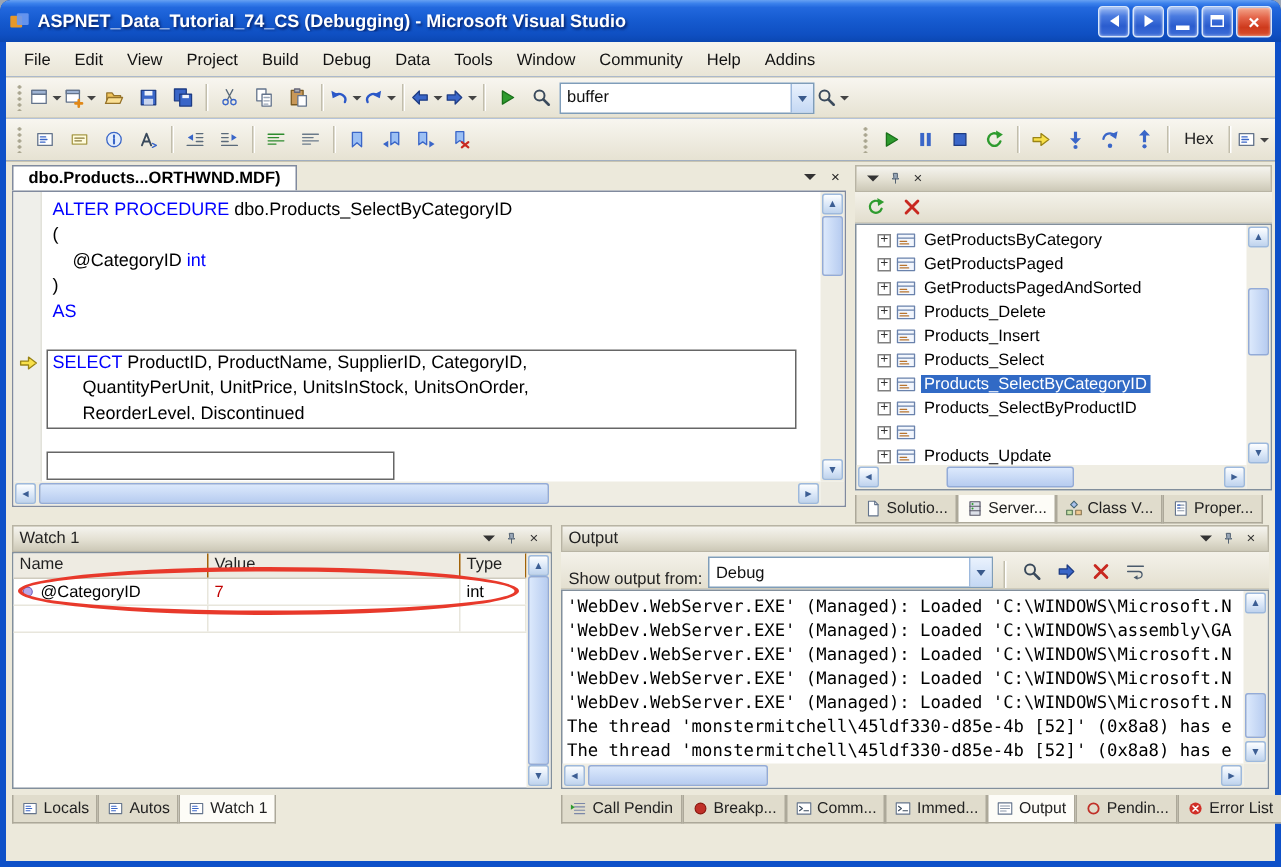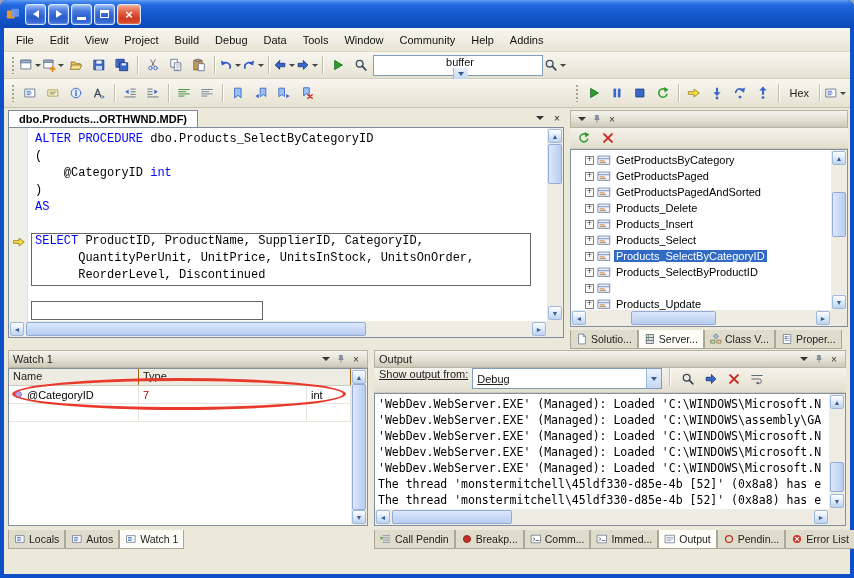--- a/index.html
+++ b/index.html
@@ -36,21 +36,21 @@
   .cbtn::after{content:'';border:3px solid transparent;border-top:4px solid #3A5A8C;margin-top:4px;}
   .clientbg{position:absolute;left:4px;top:108px;width:846px;height:466px;background:#ECE9DB;}
   
   .ed-tabstrip{position:absolute;left:8px;top:110px;width:556px;height:17px;display:flex;align-items:flex-end;}
   .ed-tab{background:#fff;border:1px solid #808A9E;border-bottom:none;font-size:11px;font-weight:bold;padding:1px 10px;height:17px;display:flex;align-items:center;color:#000;}
   .ed-strip-btns{margin-left:auto;display:flex;gap:3px;align-items:center;padding-bottom:2px;}
   .mini-btn{width:14px;height:14px;display:flex;align-items:center;justify-content:center;font-size:10px;color:#222;}
   .tri-d{width:0;height:0;border-left:4px solid transparent;border-right:4px solid transparent;border-top:4px solid #333;}
   .ed-box{position:absolute;left:8px;top:127px;width:556px;height:211px;background:#fff;border:1px solid #808A9E;}
   .ed-margin{position:absolute;left:0;top:0;width:19px;height:193px;background:#EFEFEA;border-right:1px solid #E2E2DA;}
-  .ed-code{position:absolute;left:20px;top:0;width:518px;height:152px;overflow:hidden;font-family:Liberation Mono, monospace;font-size:12px;line-height:17px;padding:3px 0 0 6px;white-space:pre;color:#000;}
+  .ed-code{position:absolute;left:20px;top:0;width:518px;height:152px;overflow:hidden;font-family:Liberation Sans, sans-serif;font-size:12px;line-height:17px;padding:3px 0 0 6px;white-space:pre;color:#000;}
   .cline{height:17px;}
   .kw{color:#0000FF;}
   .stmt-box{position:absolute;border:1px solid #666;pointer-events:none;}
   #stmt-box-1{left:22px;top:105px;width:500px;height:53px;}
   #stmt-box-2{left:22px;top:173px;width:232px;height:19px;}
   #cur-arrow{position:absolute;left:3px;top:107px;width:14px;height:14px;}
   
   .vsb,.hsb{position:absolute;background:#EFEDE3;}
   .sbtn{position:absolute;background:linear-gradient(180deg,#FDFEFF,#D7E5F7 60%,#BFD3ED);border:1px solid #9DB9DD;border-radius:2px;color:#3C5E94;font-size:7px;display:flex;align-items:center;justify-content:center;}
   .vsb .sbtn{left:1px;right:1px;height:14px;}
@@ -87,41 +87,42 @@
   #watch-head{display:flex;height:17px;background:#EEEBE2;border-bottom:1px solid #CFCBBE;font-size:11px;width:342px;}
   .wg-hcell{padding:1px 4px;border-right:1px solid #a16207;color:#222;}
   .wg-row{display:flex;height:18px;font-size:11px;width:342px;border-bottom:1px solid #E8E6DC;color:#000;}
   .wg-cell{padding:1px 4px;border-right:1px solid #E8E6DC;display:flex;align-items:center;gap:3px;overflow:hidden;}
   .wg-cell.val{color:#C00000;}
   .wg-cell .icn svg{width:11px;height:11px;}
   .red-ellipse{position:absolute;left:3px;top:9px;width:334px;height:32px;border:3px solid #E8392B;border-radius:50%;z-index:5;pointer-events:none;}
   #watch-tabs{position:absolute;top:180px;left:0;}
   
   .out{position:absolute;left:374px;top:350px;width:472px;height:200px;}
-  .out-toolbar{position:absolute;top:18px;left:0;width:472px;height:25px;display:flex;align-items:flex-start;gap:4px;padding:0 5px;font-size:11px;background:linear-gradient(180deg,#F4F2EA,#E4E0D0);border-bottom:1px solid #CFCBBB;color:#222;text-decoration:underline;}
+  .out-toolbar{position:absolute;top:18px;left:0;width:472px;height:25px;display:flex;align-items:flex-end;gap:4px;padding:0 5px;font-size:11px;background:linear-gradient(180deg,#F4F2EA,#E4E0D0);border-bottom:1px solid #CFCBBB;color:#222;}
   .out-box{position:absolute;top:43px;left:0;width:472px;height:133px;background:#fff;border:1px solid #828F9C;}
   #output-text{position:absolute;left:0;top:0;width:490px;height:115px;overflow:hidden;font-family:"DejaVu Sans Mono","Liberation Mono",monospace;font-size:11.5px;line-height:16px;padding:2px 0 0 3px;white-space:pre;color:#000;}
   .oline{height:16px;}
   #out-tabs{position:absolute;top:180px;left:0;}
   
   .statusbar{position:absolute;left:4px;top:552px;width:846px;height:22px;background:linear-gradient(180deg,#F2F0E8,#E2DECE);display:flex;align-items:center;font-size:11px;padding:0 8px;border-top:1px solid #fff;color:#111;}
   .sgrip{margin-left:auto;width:13px;height:13px;background-image:radial-gradient(circle,#A8A48E 1.2px,transparent 1.4px);background-size:4px 4px;background-position:bottom right;}
 </style>
 </head>
 <body>
 
 <div class="vswin">
 
   <div class="titlebar">
     <span class="icn" id="app-icon">
         <svg width="14" height="14" viewBox="0 0 16 16" fill="none" stroke-linecap="round" stroke-linejoin="round">
           <rect x="1" y="4" width="9" height="9" fill="#E89828" rx="1"></rect>
           <rect x="6" y="2" width="9" height="9" fill="#6A98F0" rx="1" opacity="0.92"></rect>
         </svg>
       </span>
+    <span class="title-text">ASPNET_Data_Tutorial_74_CS (Debugging) - Microsoft Visual Studio</span>
     <div id="win-btns">
         <div class="winbtn">
           <span class="tri-l"></span>
         </div>
         <div class="winbtn">
           <span class="tri-r"></span>
         </div>
         <div class="winbtn">
           <span class="glyph-min"></span>
         </div>
@@ -266,21 +267,21 @@
         </span>
       </div>
       <div class="tbtn">
         <span class="icn">
           <svg width="14" height="14" viewBox="0 0 16 16" fill="none" stroke-linecap="round" stroke-linejoin="round">
             <circle cx="6.5" cy="6.5" r="3.8" stroke="#3A4A5C" stroke-width="1.5"></circle>
             <path d="M9.4 9.4 L13.5 13.5" stroke="#3A4A5C" stroke-width="2"></path>
           </svg>
         </span>
       </div>
-      <div class="combo" style="width: 170px; flex-direction: column;">
+      <div class="combo" style="width: 170px;">
         <span class="val">buffer</span>
         <span class="cbtn"></span>
       </div>
       <div class="tbtn">
         <span class="icn">
           <svg width="14" height="14" viewBox="0 0 16 16" fill="none" stroke-linecap="round" stroke-linejoin="round">
             <circle cx="6.5" cy="6.5" r="3.8" stroke="#3A4A5C" stroke-width="1.5"></circle>
             <path d="M9.4 9.4 L13.5 13.5" stroke="#3A4A5C" stroke-width="2"></path>
           </svg>
         </span>
@@ -710,20 +711,21 @@
               <path d="M6 2.5 h4 v4.5 l1.5 1.5 H4.5 L6 7 Z" fill="#9AA8B8" stroke="#4A5A6C"></path>
               <path d="M8 8.5 V13" stroke="#4A5A6C"></path>
             </svg>
           </div>
           <div class="tw-btn">×</div>
         </div>
     </div>
     <div class="watch-grid">
       <div id="watch-head">
           <div class="wg-hcell" style="width: 130px;">Name</div>
+          <div class="wg-hcell" style="width: 168px;">Value</div>
           <div class="wg-hcell" style="flex: 1 1 0%;">Type</div>
         </div>
       <div id="watch-rows">
           <div class="wg-row">
             <div class="wg-cell" style="width: 130px;">
               <span class="icn">
                 <svg width="14" height="14" viewBox="0 0 16 16" fill="none" stroke-linecap="round" stroke-linejoin="round">
                   <circle cx="8" cy="8" r="4.4" fill="#B8A8E8" stroke="#6A58B8"></circle>
                 </svg>
               </span>

